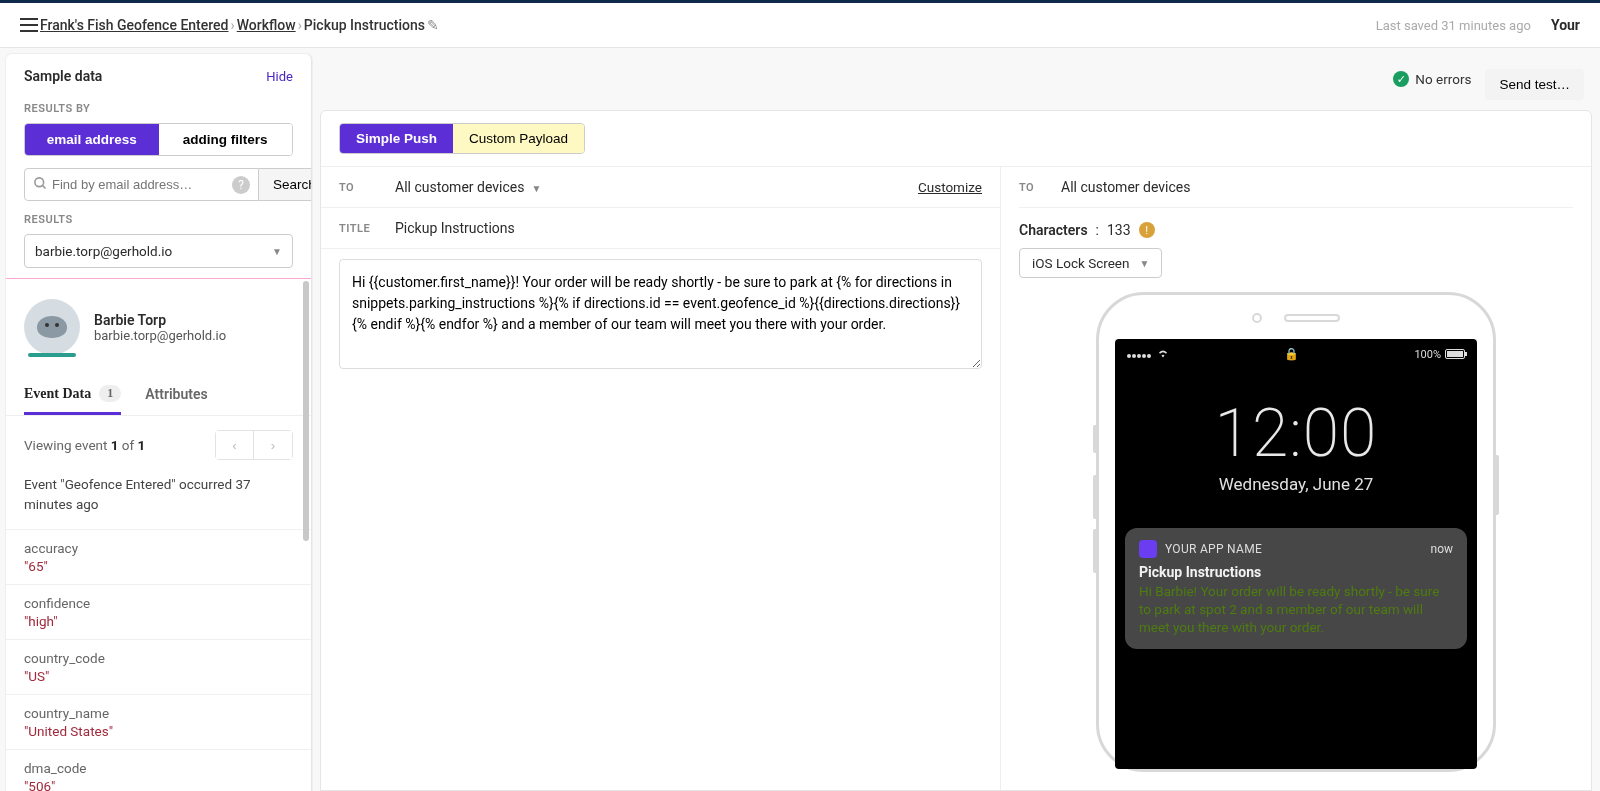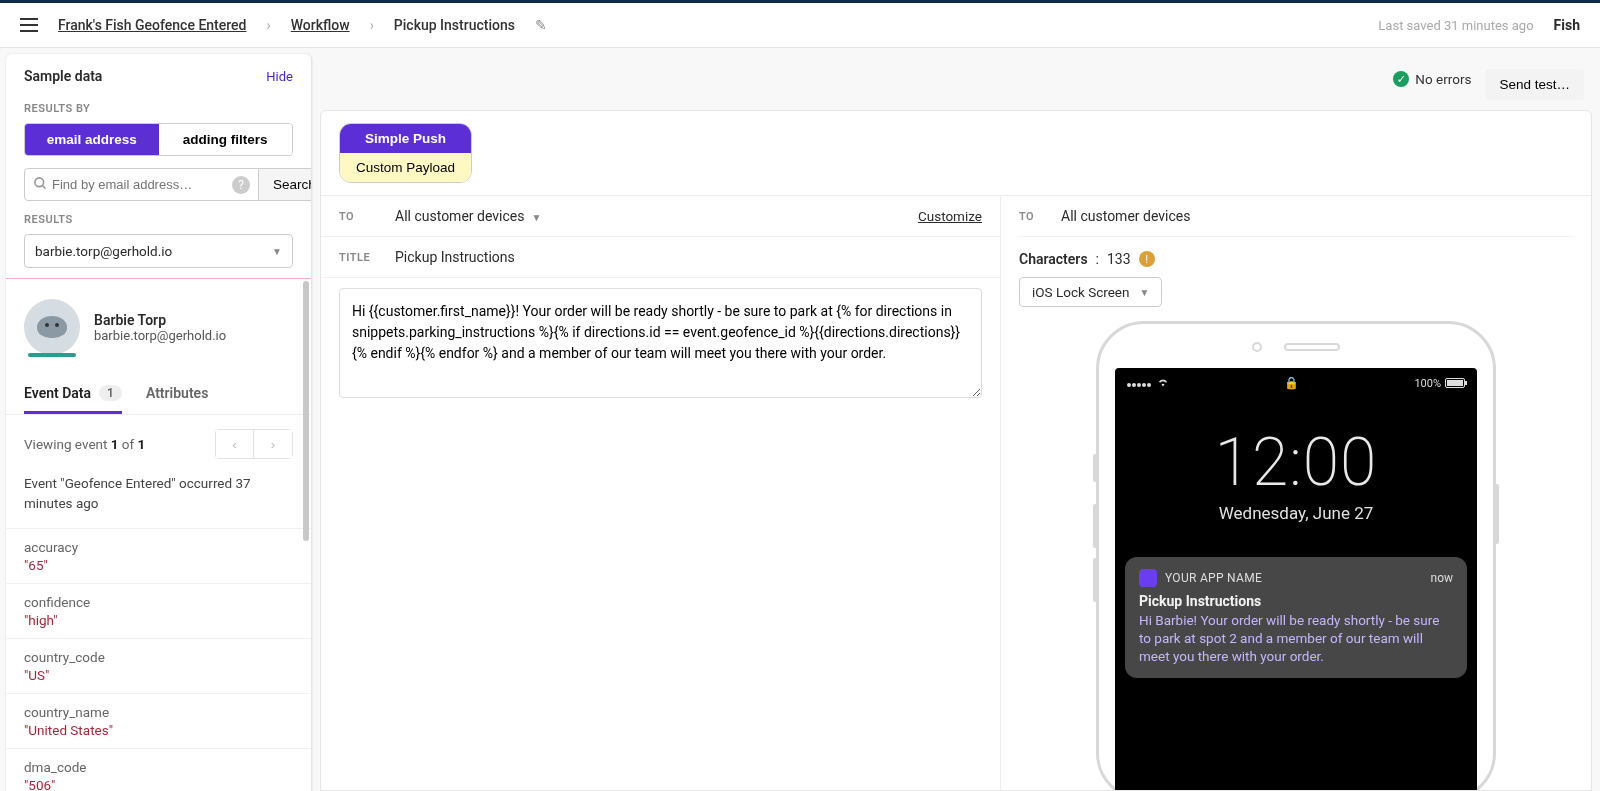--- a/index.html
+++ b/index.html
@@ -1,21 +1,21 @@
 <!DOCTYPE html>
 <html><head>
 <meta charset="utf-8">
 <style>
 * { box-sizing: border-box; margin: 0; padding: 0; }
 body { font-family: -apple-system, BlinkMacSystemFont, "Segoe UI", Roboto, sans-serif; font-size: 14px; color: #2b2b2b; background: #fff; }
 .app { display: flex; flex-direction: column; height: 100vh; }
 
 
 .topbar { height: 48px; border-top: 3px solid #0f2a4a; border-bottom: 1px solid #e5e5e5; display: flex; align-items: center; padding: 0 20px; }
-.topbar-left { display: flex; align-items: center; gap: 20px; flex: 1; }
+.topbar-left { display: flex; align-items: center; gap: 2px; flex: 1; }
 .hamburger { width: 18px; height: 14px; display: flex; flex-direction: column; justify-content: space-between; cursor: pointer; }
 .hamburger div { height: 2px; background: #333; }
 .crumb { color: #333; text-decoration: underline; cursor: pointer; font-weight: 500; }
 .crumb-sep { color: #aaa; }
 .crumb-current { color: #333; font-weight: 500; }
 .edit-icon { color: #888; cursor: pointer; }
 .topbar-right { display: flex; align-items: center; gap: 20px; }
 .lastsaved { color: #aaa; font-size: 13px; }
 .done-btn { font-weight: 700; cursor: pointer; }
 
@@ -44,41 +44,41 @@
 .avatar { width: 56px; height: 56px; border-radius: 50%; background: #d6dde2; display: flex; align-items: center; justify-content: center; font-size: 22px; position: relative; }
 .avatar::after { content: ""; position: absolute; bottom: -2px; left: 4px; right: 4px; height: 4px; border-radius: 2px; background: #2a9d8f; }
 .avatar-face { width: 30px; height: 22px; background: #8a99a3; border-radius: 50% 50% 45% 45%; position: relative; }
 .avatar-face::before, .avatar-face::after { content: ""; position: absolute; width: 4px; height: 4px; background: #333; border-radius: 50%; top: 7px; }
 .avatar-face::before { left: 8px; }
 .avatar-face::after { right: 8px; }
 .profile-name { font-weight: 600; }
 .profile-email { color: #555; font-size: 13px; }
 .tabs { display: flex; gap: 24px; padding: 0 18px; border-bottom: 1px solid #eee; }
 .tab { padding: 10px 0; font-weight: 600; color: #666; cursor: pointer; display: flex; align-items: center; gap: 8px; border-bottom: 3px solid transparent; }
-.tab.active { color: #222; border-bottom-color: #5c2ed6; }
+.tab.active { color: #222; border-bottom-color: #5c2ed6; font-family: Liberation Serif, serif; }
 .badge { background: #eee; border-radius: 10px; padding: 1px 8px; font-size: 12px; color: #666; }
 .eventnav { display: flex; justify-content: space-between; align-items: center; padding: 14px 18px; color: #666; font-size: 13.5px; }
 .eventnav b { color: #222; }
 .pager { display: flex; border: 1px solid #e3e3e3; border-radius: 4px; }
 .pager button { width: 38px; height: 28px; border: none; background: #fff; color: #bbb; cursor: pointer; }
 .pager button:first-child { border-right: 1px solid #e3e3e3; }
 .event-desc { padding: 0 18px 14px; color: #444; font-size: 13.5px; line-height: 1.5; }
 .kv { padding: 10px 18px; border-top: 1px solid #f0f0f0; }
 .kv-k { color: #666; font-size: 13.5px; }
 .kv-v { color: #a02a3c; font-size: 13.5px; margin-top: 2px; }
 
 
 .main { flex: 1; display: flex; flex-direction: column; }
 .main-toolbar { display: flex; justify-content: flex-end; align-items: center; gap: 14px; padding: 10px 16px; }
 .noerrors { display: flex; align-items: center; gap: 6px; color: #333; font-size: 13.5px; }
 .check-circ { width: 16px; height: 16px; border-radius: 50%; background: #1a9e5f; color: #fff; font-size: 11px; display: flex; align-items: center; justify-content: center; }
 .sendtest { background: #f3f3f3; border: none; padding: 8px 14px; border-radius: 4px; cursor: pointer; font-size: 13.5px; margin-top: 11px; }
 .editor-card { background: #fff; border: 1px solid #e5e5e5; border-radius: 6px 6px 0 0; margin: 0 8px; flex: 1; display: flex; flex-direction: column; overflow: hidden; }
 .ed-top { padding: 12px 18px; display: flex; gap: 10px; }
-.pill-group { display: inline-flex; border: 1px solid #ccc; border-radius: 12px; overflow: hidden; flex-direction: column; }
+.pill-group { display: inline-flex; border: 1px solid #ccc; border-radius: 4px; overflow: hidden; }
 .pill-group button { border: none; padding: 7px 16px; cursor: pointer; font-size: 13.5px; background: #fef9c3; }
 .pill-group button.active { background: #5c2ed6; color: #fff; font-weight: 600; }
 .ed-body { flex: 1; display: flex; border-top: 1px solid #eee; }
 .ed-left { flex: 1; border-right: 1px solid #eee; padding: 0; }
 .ed-right { width: 590px; padding: 0 18px; }
 .row { display: flex; align-items: center; gap: 18px; padding: 12px 18px; border-bottom: 1px solid #f0f0f0; }
 .row-label { font-size: 11px; letter-spacing: .5px; color: #888; width: 38px; font-weight: 600; }
 .row-val { flex: 1; font-size: 14px; }
 .customize { text-decoration: underline; cursor: pointer; font-size: 13.5px; }
 .msg-textarea { width: calc(100% - 36px); margin: 10px 18px; border: 1px solid #ddd; border-radius: 4px; padding: 12px; font-size: 14px; line-height: 1.5; font-family: inherit; resize: vertical; min-height: 110px; }
@@ -110,21 +110,21 @@
 .batt { width: 20px; height: 10px; border: 1px solid #ddd; border-radius: 2px; position: relative; }
 .batt::after { content: ""; position: absolute; right: -3px; top: 2px; width: 2px; height: 4px; background: #ddd; }
 .batt-fill { position: absolute; left: 1px; top: 1px; bottom: 1px; right: 1px; background: #ddd; }
 .clock { font-size: 66px; font-weight: 200; text-align: center; margin-top: 34px; letter-spacing: 1px; color: #e8e8e8; }
 .date { text-align: center; font-size: 17px; color: #e0e0e0; margin-top: 2px; }
 .notif { background: rgba(130,130,130,.55); border-radius: 12px; margin-top: 34px; padding: 12px 14px; }
 .notif-head { display: flex; align-items: center; gap: 8px; font-size: 12px; color: #ddd; }
 .notif-icon { width: 18px; height: 18px; background: #6a3ef0; border-radius: 4px; }
 .notif-app { flex: 1; letter-spacing: .3px; }
 .notif-title { font-weight: 700; margin-top: 6px; font-size: 14px; color: #f2f2f2; }
-.notif-body { font-size: 13.5px; color: #c4b5fd; line-height: 1.35; margin-top: 2px; }
+.notif-body { font-size: 13.5px; color: #4d7c0f; line-height: 1.35; margin-top: 2px; }
 </style>
 </head>
 <body>
 
 <div class="app">
 
   <div class="topbar">
     <div class="topbar-left">
       <div class="hamburger">
           <div></div>
@@ -133,21 +133,21 @@
         </div>
       <span class="crumb">Frank's Fish Geofence Entered</span>
       <span class="crumb-sep">›</span>
       <span class="crumb">Workflow</span>
       <span class="crumb-sep">›</span>
       <span class="crumb-current">Pickup Instructions</span>
       <span class="edit-icon">✎</span>
     </div>
     <div class="topbar-right">
       <span class="lastsaved">Last saved 31 minutes ago</span>
-      <span class="done-btn">Fish</span>
+      <span class="done-btn">Your</span>
     </div>
   </div>
 
   <div class="body">
 
     <div class="sidebar">
       <div class="sidebar-head">
         <span class="sidebar-title">Sample data</span>
         <span class="hide-link">Hide</span>
       </div>

